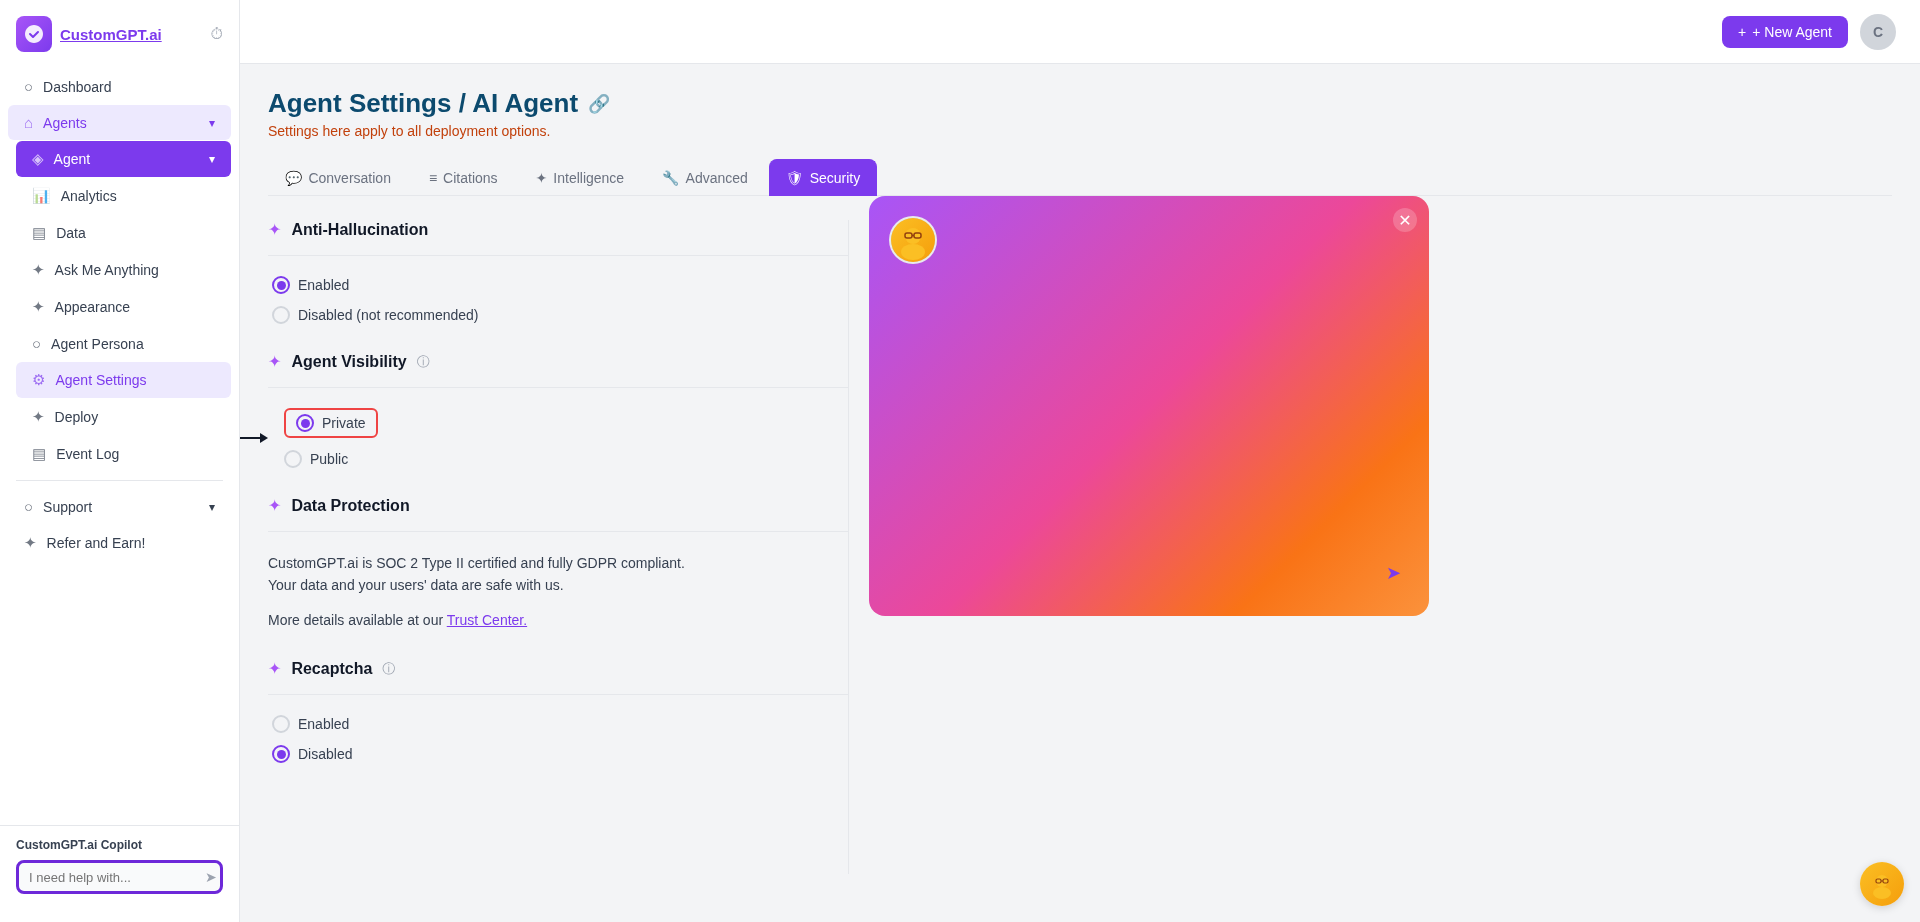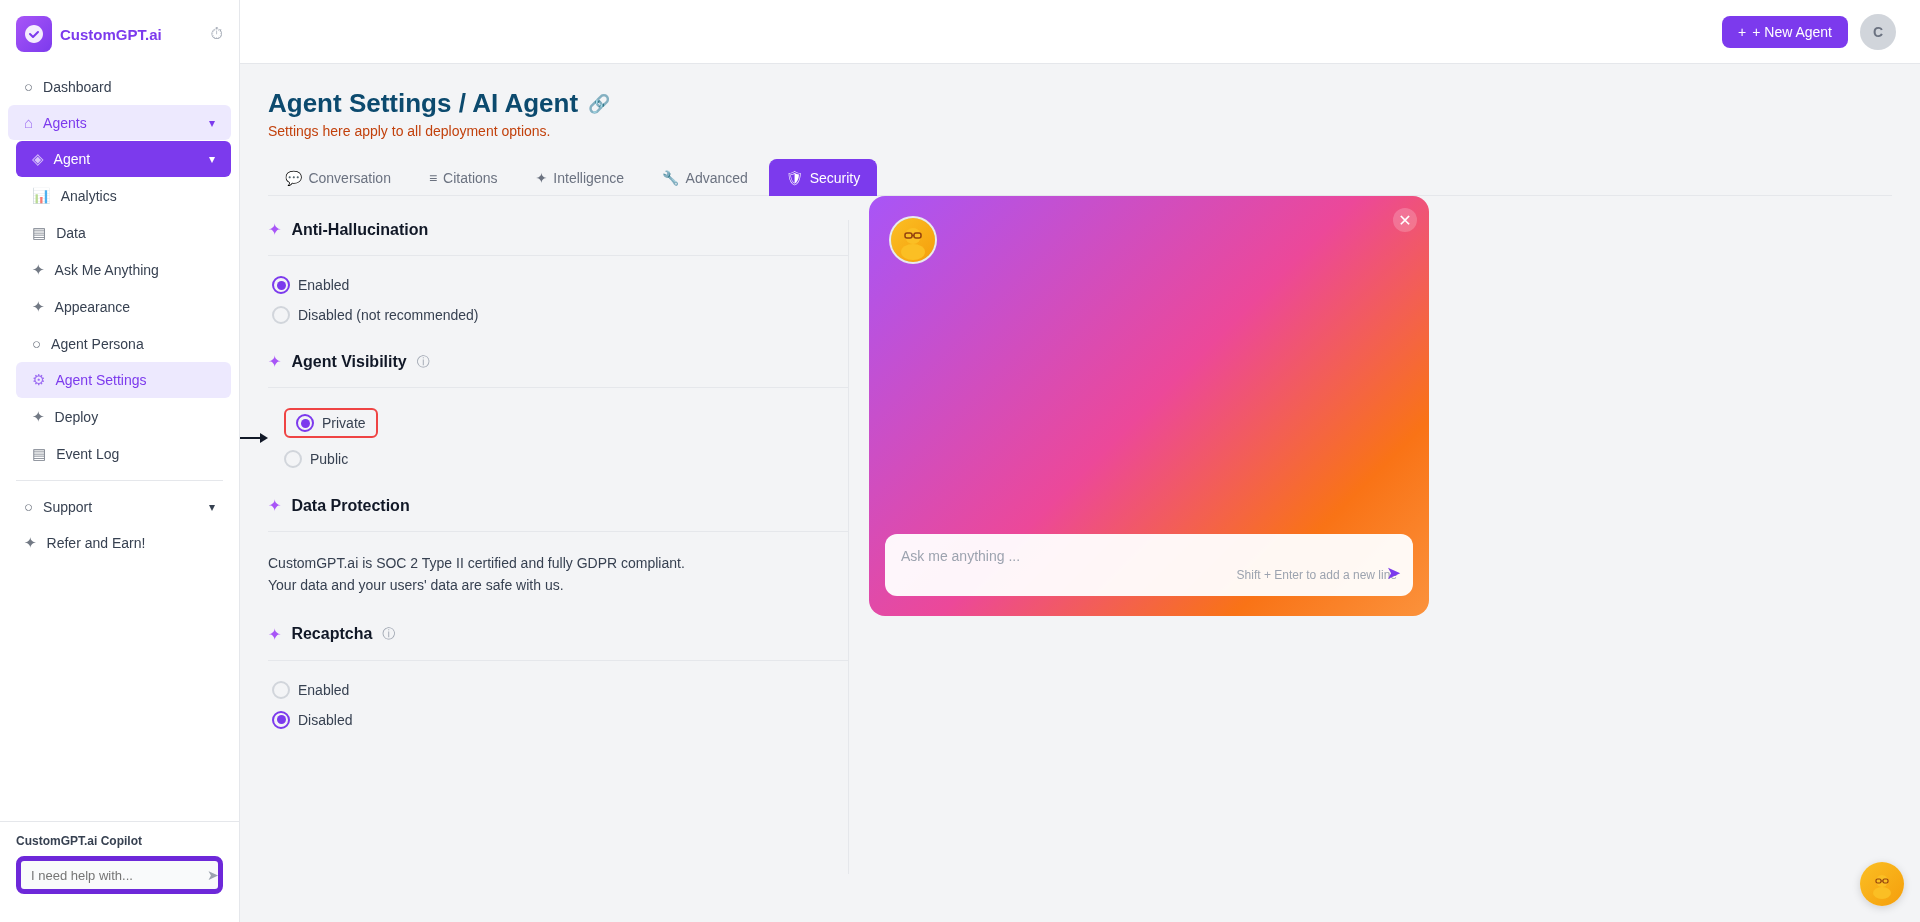--- a/index.html
+++ b/index.html
@@ -23,21 +23,21 @@
       gap: 8px;
       padding: 0 16px 16px;
     }
     .logo-icon {
       width: 36px; height: 36px;
       background: linear-gradient(135deg, #a855f7, #7c3aed);
       border-radius: 8px;
       display: flex; align-items: center; justify-content: center;
       color: #fff; font-weight: bold; font-size: 14px;
     }
-    .logo-text { font-weight: 700; font-size: 15px; color: #7c3aed; }
+    .logo-text { font-weight: 700; font-size: 15px; color: #7c3aed; text-decoration: underline; }
     .sidebar-clock {
       margin-left: auto;
       color: #9ca3af;
       font-size: 16px;
       cursor: pointer;
     }
     .sidebar-nav { flex: 1; }
     .nav-item {
       display: flex; align-items: center; gap: 10px;
       padding: 9px 16px;
@@ -57,21 +57,21 @@
     .nav-icon { font-size: 15px; opacity: 0.7; }
     .nav-chevron { margin-left: auto; font-size: 12px; }
     .nav-divider { height: 1px; background: #e5e7eb; margin: 8px 16px; }
     .sidebar-bottom {
       padding: 12px 16px;
       border-top: 1px solid #e5e7eb;
     }
     .copilot-label { font-size: 12px; font-weight: 600; color: #374151; margin-bottom: 8px; }
     .copilot-input-wrap {
       display: flex; align-items: center;
-      border: 5px solid #6d28d9;
+      border: 3px solid #6d28d9;
       border-radius: 8px;
       padding: 6px 10px;
       background: #f9fafb;
     }
     .copilot-input {
       flex: 1; border: none; background: transparent;
       font-size: 13px; color: #9ca3af; outline: none;
     }
     .copilot-send { color: #9ca3af; font-size: 14px; cursor: pointer; }
 
@@ -465,20 +465,24 @@
         <div class="section">
           <div class="section-header">
             <span class="section-icon">✦</span>
             <span class="section-title">Data Protection</span>
           </div>
           <div class="section-divider"></div>
           <p class="description-text">
             CustomGPT.ai is SOC 2 Type II certified and fully GDPR compliant.<br>
             Your data and your users' data are safe with us.
           </p>
+          <p class="description-text" style="margin-top:12px;">
+            <span>More details available at our </span>
+            <a class="trust-link">Trust Center.</a>
+          </p>
         </div>
 
         <div class="section">
           <div class="section-header">
             <span class="section-icon">✦</span>
             <span class="section-title">Recaptcha</span>
             <span class="info-icon">ⓘ</span>
           </div>
           <div class="section-divider"></div>
           <div class="radio-group">
@@ -511,24 +515,20 @@
                 <circle cx="20" cy="16" r="8" fill="#fbbf24"></circle>
                 <ellipse cx="20" cy="32" rx="12" ry="8" fill="#fbbf24"></ellipse>
 
                 <rect x="12" y="13" width="7" height="5" rx="2" fill="none" stroke="#92400e" stroke-width="1.5"></rect>
                 <rect x="21" y="13" width="7" height="5" rx="2" fill="none" stroke="#92400e" stroke-width="1.5"></rect>
                 <line x1="19" y1="15.5" x2="21" y2="15.5" stroke="#92400e" stroke-width="1.5"></line>
               </svg>
             </div>
           </div>
 
-          <div class="preview-chat-input">
-            <div class="chat-placeholder">Ask me anything ...</div>
-            <div class="chat-hint">Shift + Enter to add a new line</div>
-          </div>
           <div class="chat-send-btn">➤</div>
         </div>
       </div>
 
     </div>
   </div>
 </div>
 
 <div class="bottom-right-avatar">
   <svg width="30" height="30" viewBox="0 0 30 30" fill="none">

